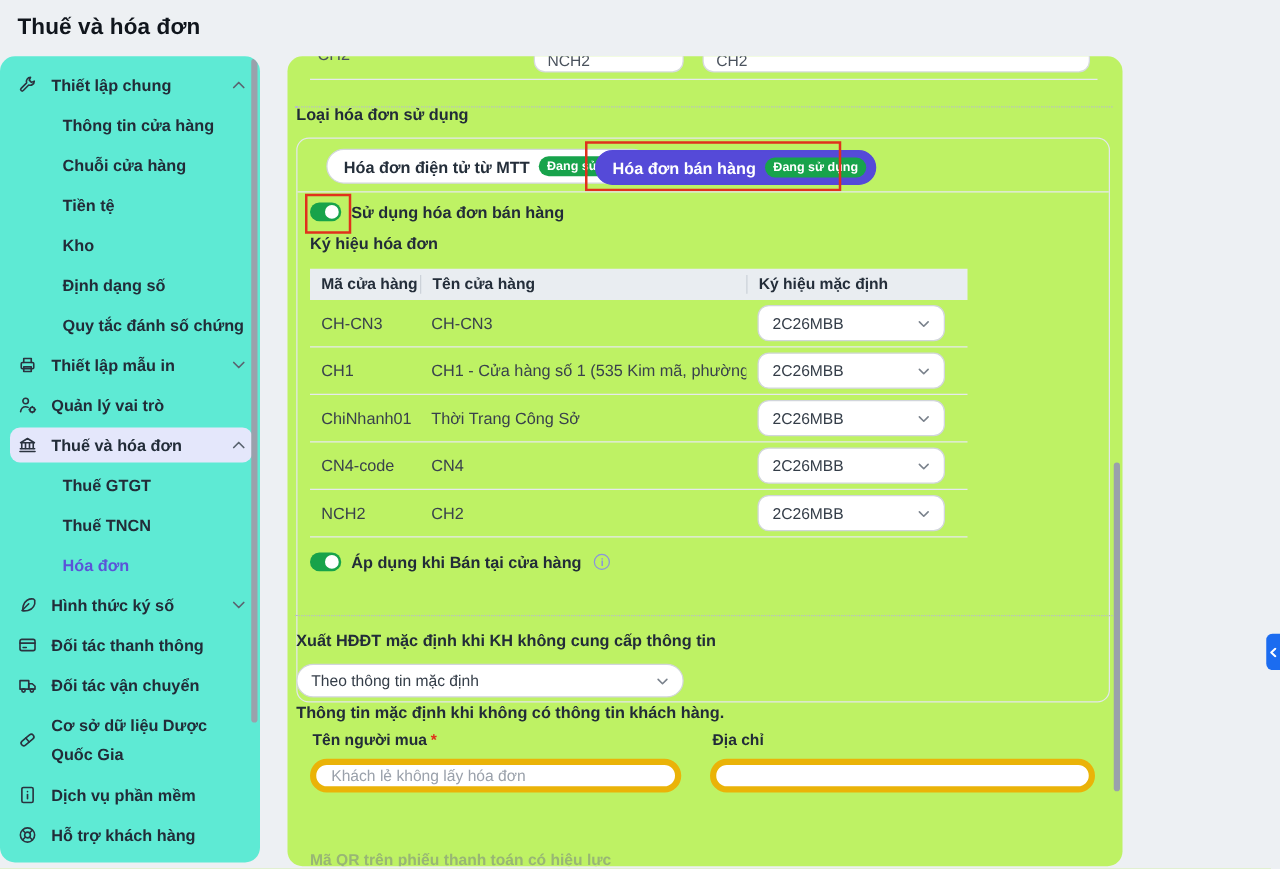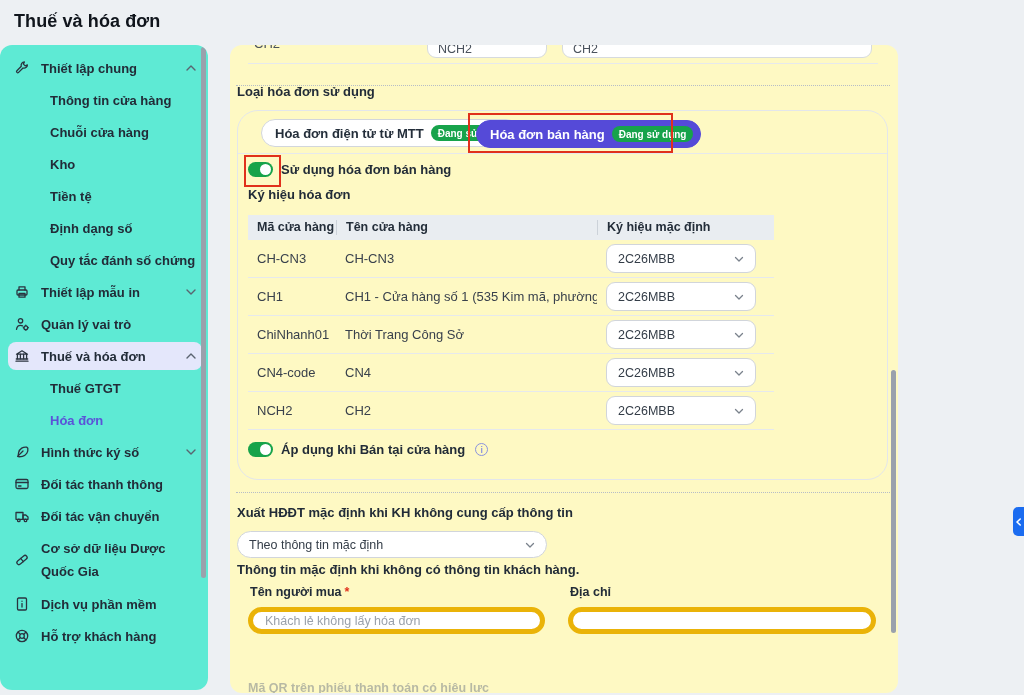--- a/index.html
+++ b/index.html
@@ -38,38 +38,38 @@
   }
   .sb-item.active-parent > *{ position:relative; z-index:1; }
   .sb-item.active-link{ color:#5b53d8; }
   .sb-scrollbar{
     position:absolute; right:2px; top:2px; width:5px; height:531px;
     background:#9aa1ac; border-radius:3px;
   }
   
   .main-card{
     position:absolute; left:230px; top:45px; width:668px; height:648px;
-    background:#fef9c3; border-radius:12px; overflow:hidden;
+    background:#bef264; border-radius:12px; overflow:hidden;
   }
   .clip-text{ position:absolute; left:24px; top:-9px; font-size:13px; color:#4a525d; }
   .clip-input{
     position:absolute; top:-17px; height:30px;
     border:1px solid #d6dade; border-radius:9px; background:#fff;
     font-size:12.5px; color:#4a525d; padding:13px 10px 0 10px;
   }
   .clip-input.a{ left:197px; width:120px; }
   .clip-input.b{ left:332px; width:310px; }
   .solid-div{ position:absolute; left:18px; top:18px; width:630px; height:0; border-top:1px solid #e6e9ed; }
   .dotted-div{ position:absolute; left:6px; right:8px; height:0; border-top:1.5px dotted #b6bdc7; }
   .dd1{ top:40px; } .dd2{ top:447px; }
   .sec-label{ position:absolute; font-size:13px; font-weight:700; color:#222c38; }
   
   .inv-box{
-    position:absolute; left:7px; top:65px; width:651px; height:370px;
-    border:1px solid #e3e6eb; border-radius:21px;
+    position:absolute; left:7px; top:65px; width:651px; height:452px;
+    border:1px solid #e3e6eb; border-radius:10px;
   }
   .pill-btn{
     position:absolute; height:28px; display:flex; align-items:center; gap:7px;
     border-radius:15px; padding:0 7px 0 13px; font-size:13px; font-weight:700; cursor:pointer;
   }
   .pill-btn.plain{ left:23px; top:8px; background:#fff; border:1px solid #d2d6dc; color:#242e3a; }
   .pill-btn.primary{ left:238px; top:9px; background:#554ad8; border:1px solid #554ad8; color:#fff; }
   .badge{
     background:#17a34b; color:#fff; font-size:10px; font-weight:700;
     padding:2.5px 7px; border-radius:10px; white-space:nowrap;
@@ -151,24 +151,24 @@
           </svg></span>
     </div>
 
     <div class="sb-item child">
       <span class="sb-label">Thông tin cửa hàng</span>
     </div>
     <div class="sb-item child">
       <span class="sb-label">Chuỗi cửa hàng</span>
     </div>
     <div class="sb-item child">
+      <span class="sb-label">Tiền tệ</span>
+    </div>
+    <div class="sb-item child">
       <span class="sb-label">Kho</span>
-    </div>
-    <div class="sb-item child">
-      <span class="sb-label">Tiền tệ</span>
     </div>
     <div class="sb-item child">
       <span class="sb-label">Định dạng số</span>
     </div>
     <div class="sb-item child">
       <span class="sb-label">Quy tắc đánh số chứng từ</span>
     </div>
 
     <div class="sb-item">
       <span class="sb-ico">
@@ -205,20 +205,23 @@
           </svg>
       </span>
       <span class="sb-label">Thuế và hóa đơn</span>
       <span class="sb-chev"><svg viewBox="0 0 14 14" fill="none" stroke="currentColor" stroke-width="1.4" stroke-linecap="round" stroke-linejoin="round">
             <polyline points="3,9 7,5 11,9"></polyline>
           </svg></span>
     </div>
 
     <div class="sb-item child">
       <span class="sb-label">Thuế GTGT</span>
+    </div>
+    <div class="sb-item child">
+      <span class="sb-label">Thuế TNCN</span>
     </div>
     <div class="sb-item child active-link">
       <span class="sb-label">Hóa đơn</span>
     </div>
 
     <div class="sb-item">
       <span class="sb-ico">
         <svg viewBox="0 0 16 16" fill="none" stroke="currentColor" stroke-width="1.3" stroke-linecap="round" stroke-linejoin="round">
             <path d="M12.8 3.2c-3.6-.6-7.2 1.4-8.2 5.4-.3 1.3-.4 2.7-.3 4.1 1.4.1 2.8 0 4.1-.3 4-1 6-4.6 5.4-8.2z"></path>
             <path d="M3.6 12.4 9 7"></path>

